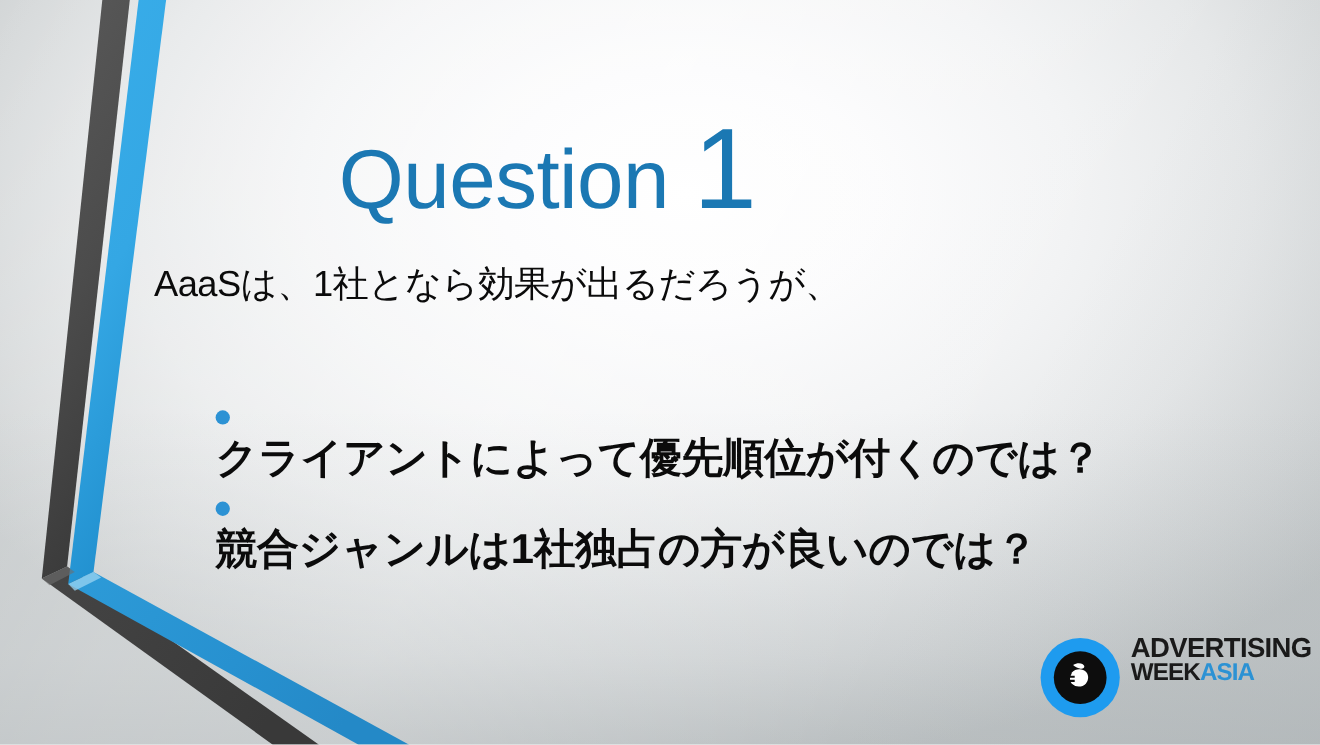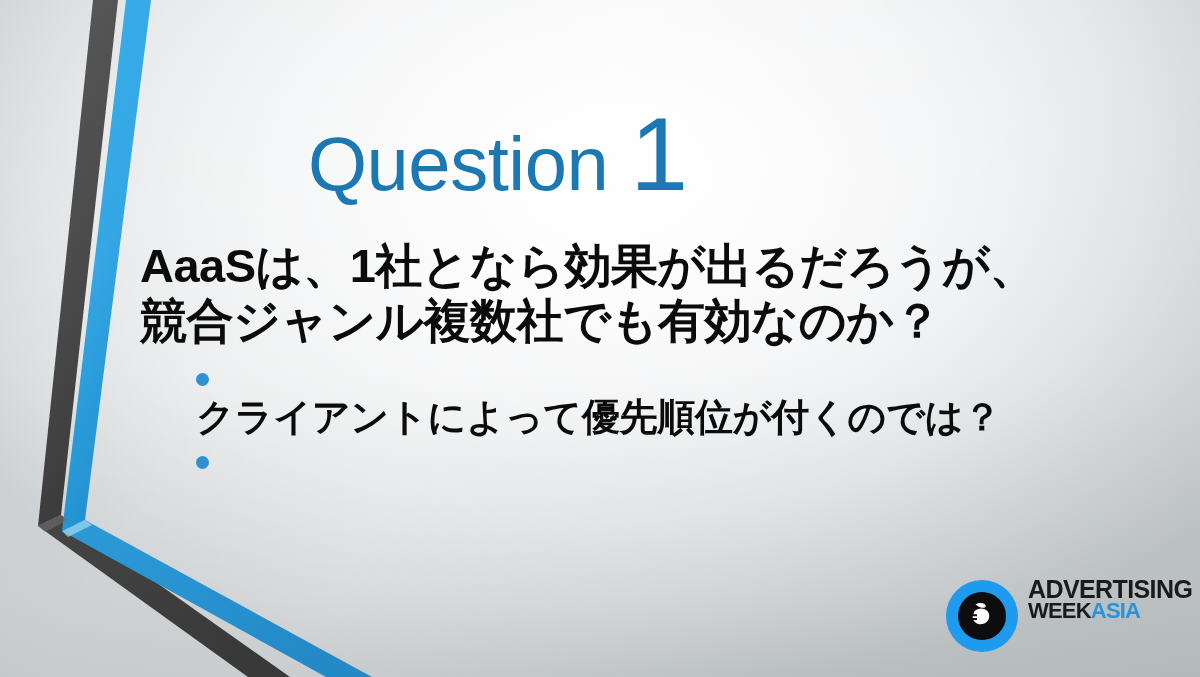--- a/index.html
+++ b/index.html
@@ -81,22 +81,22 @@
   }
 
   
   .body-block {
     position: absolute;
     left: 140px;
     top: 239px;
     width: 1030px;
   }
   .body-line {
-    font-size: 47px;
-    font-weight: 700;
+    font-size: 33px;
+    font-weight: 400;
     color: #0b0b0b;
     line-height: 1.17;
     letter-spacing: -0.5px;
     white-space: nowrap;
   }
 
   
   .bullets {
     position: absolute;
     left: 196px;
@@ -205,30 +205,30 @@
     <polygon points="62,531 85,520 92,525 68,537" fill="#9bd4f2" opacity="0.75"></polygon>
     <polygon points="38,526 61,515 68,520 45,532" fill="#6e6e6e" opacity="0.6"></polygon>
   </svg>
 
   <div class="title-block">
     <span class="title-word">Question</span><span class="title-num">1</span>
   </div>
 
   <div class="body-block">
     <div class="body-line">AaaSは、1社となら効果が出るだろうが、</div>
-    <div class="body-line">競合ジャンル複数社でも有効なのか？</div>
   </div>
 
   <div class="bullets">
     <div class="bullet-row">
       <span class="bullet-dot"></span>
       <span class="bullet-text">クライアントによって優先順位が付くのでは？</span>
     </div>
     <div class="bullet-row">
       <span class="bullet-dot"></span>
+      <span class="bullet-text">競合ジャンルは1社独占の方が良いのでは？</span>
     </div>
   </div>
 
   <div class="logo">
     <svg class="logo-mark" viewBox="0 0 76 76" aria-hidden="true">
       <circle cx="38" cy="38" r="36" fill="#1E9BEF"></circle>
       <circle cx="38" cy="38" r="24" fill="#0d0d0d"></circle>
 
       <path d="M31.5 26.5 c4.5 -2.8 9.5 -1.4 10.2 0.9 c0.5 1.7 -1.6 2.9 -4.0 2.3 c-2.2 -0.6 -4.4 -1.6 -6.2 -3.2 z" fill="#ffffff"></path>
       <path d="M30.2 33.5 c3.4 -3.9 10.0 -4.2 13.2 -0.6 c2.6 2.9 2.4 7.6 -0.3 10.6 c-3.1 3.4 -9.0 3.6 -12.3 0.4 c-0.6 -0.6 -1.1 -1.3 -1.4 -2.0 l3.6 0 l0 -1.9 l-4.2 0 c-0.1 -0.6 -0.1 -1.2 0 -1.8 l4.2 0 l0 -1.9 l-3.7 0 c0.2 -0.6 0.5 -1.2 0.9 -1.8 z" fill="#ffffff"></path>

